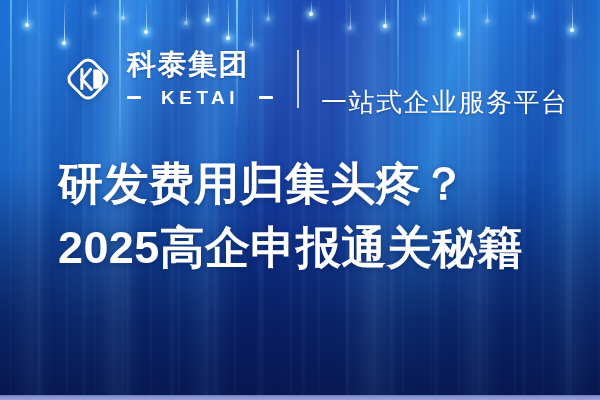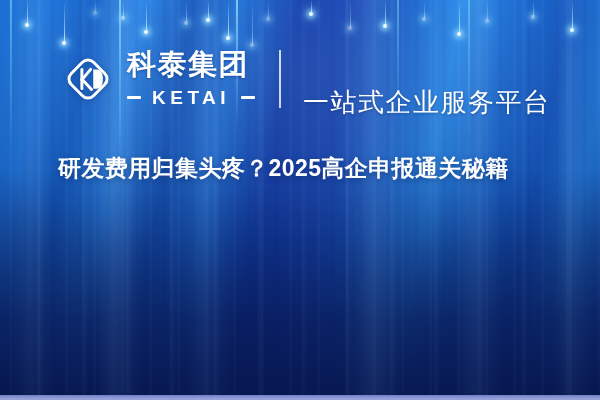--- a/index.html
+++ b/index.html
@@ -170,21 +170,21 @@
     font-size: 29px;
     font-weight: 700;
     color: #ffffff;
     letter-spacing: 1.5px;
     white-space: nowrap;
     text-shadow: 0 1px 3px rgba(0,25,80,0.4);
   }
   .logo-en-row {
     display: flex;
     align-items: center;
-    gap: 11px;
+    gap: 20px;
     margin-top: 9px;
   }
   .logo-rule {
     display: block;
     width: 14px;
     height: 3px;
     background: #ffffff;
     border-radius: 1px;
   }
   .logo-en {
@@ -228,21 +228,21 @@
     line-height: 1.12;
     text-shadow: 0 1px 3px rgba(0,25,80,0.35);
   }
 
   
   .headline {
     position: absolute;
     left: 58px;
     top: 152px;
     width: 506px;
-    font-size: 23px;
+    font-size: 45px;
     font-weight: 700;
     color: #ffffff;
     line-height: 1.42;
     letter-spacing: 0.4px;
     text-shadow: 0 2px 6px rgba(0,20,70,0.42);
   }
 </style>
 </head>
 <body>
 

